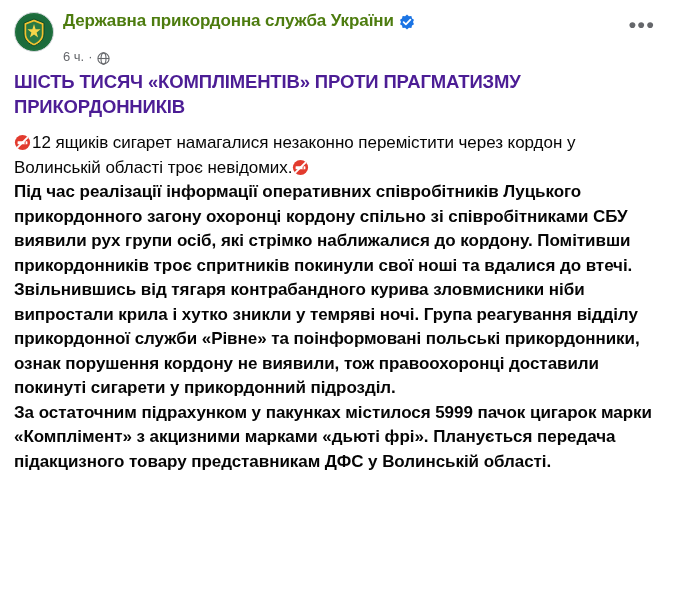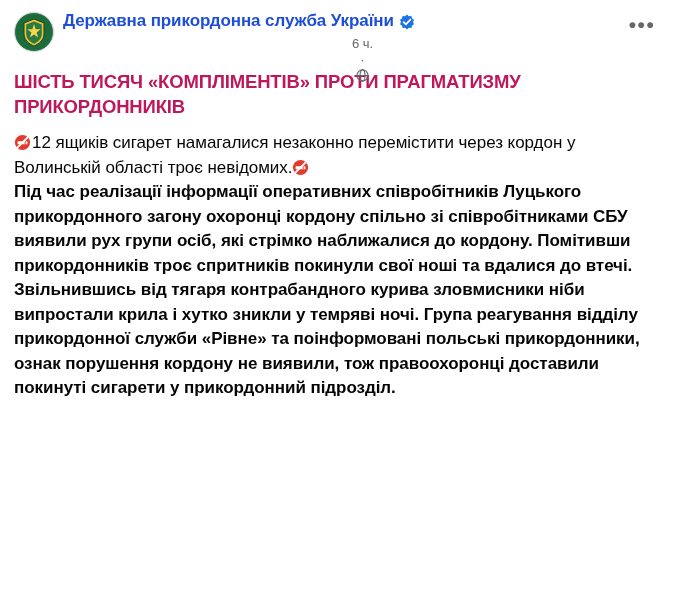--- a/index.html
+++ b/index.html
@@ -52,40 +52,39 @@
     padding-top: 1px;
   }
   .name-row {
     display: flex;
     align-items: center;
     line-height: 20px;
   }
   .page-name {
     font-size: 17px;
     font-weight: bold;
-    color: #1d4ed8;
+    color: #4d7c0f;
     letter-spacing: -0.1px;
     white-space: nowrap;
   }
   .verified {
     width: 16px;
     height: 16px;
     margin-left: 5px;
     flex: 0 0 16px;
     position: relative;
     top: 1px;
   }
   .meta-row {
     display: flex;
     align-items: center;
-    margin-top: 5px;
+    margin-top: 18px;
     color: #65676b;
     font-size: 13px;
     line-height: 16px;
-    flex-direction: column;
   }
   .meta-sep {
     margin: 0 4px;
     font-size: 13px;
     color: #65676b;
   }
   .globe-icon {
     width: 13px;
     height: 13px;
     display: inline-block;
@@ -109,21 +108,21 @@
   .post-body {
     margin-top: 11px;
     font-size: 17px;
     line-height: 24px;
     color: #050505;
   }
   .post-title {
     font-size: 18.5px;
     line-height: 25px;
     font-weight: bold;
-    color: #be185d;
+    color: #4c1d95;
     letter-spacing: -0.15px;
     margin-bottom: 12px;
   }
   .para {
     margin: 0 8px 0 0;
     font-size: 17px;
     line-height: 24.5px;
     letter-spacing: -0.05px;
   }
   .para + .para {
@@ -190,15 +189,16 @@
             <line x1="3.1" y1="13.9" x2="13.9" y2="3.1" stroke="#ffffff" stroke-width="1.9"></line>
           </svg></span><span>12 ящиків сигарет намагалися незаконно перемістити через кордон у Волинській області троє невідомих.</span><span class="nosmoke"><svg width="17" height="17" viewBox="0 0 17 17">
             <circle cx="8.5" cy="8.5" r="7.6" fill="#e23b2e"></circle>
             <rect x="3.6" y="7.2" width="9.8" height="3.1" rx="0.6" fill="#ffffff"></rect>
             <rect x="10.6" y="7.2" width="1.0" height="3.1" fill="#e23b2e"></rect>
             <line x1="3.1" y1="13.9" x2="13.9" y2="3.1" stroke="#ffffff" stroke-width="1.9"></line>
           </svg></span></p>
 
     <p class="para">Під час реалізації інформації оперативних співробітників Луцького прикордонного загону охоронці кордону спільно зі співробітниками СБУ виявили рух групи осіб, які стрімко наближалися до кордону. Помітивши прикордонників троє спритників покинули свої ноші та вдалися до втечі. Звільнившись від тягаря контрабандного курива зловмисники ніби випростали крила і хутко зникли у темряві ночі. Група реагування відділу прикордонної служби «Рівне» та поінформовані польські прикордонники, ознак порушення кордону не виявили, тож правоохоронці доставили покинуті сигарети у прикордонний підрозділ.</p>
 
+    <p class="para">За остаточним підрахунком у пакунках містилося 5999 пачок цигарок марки «Комплімент» з акцизними марками «дьюті фрі». Планується передача підакцизного товару представникам ДФС у Волинській області.</p>
   </div>
 
 </div>
 
 </body></html>

